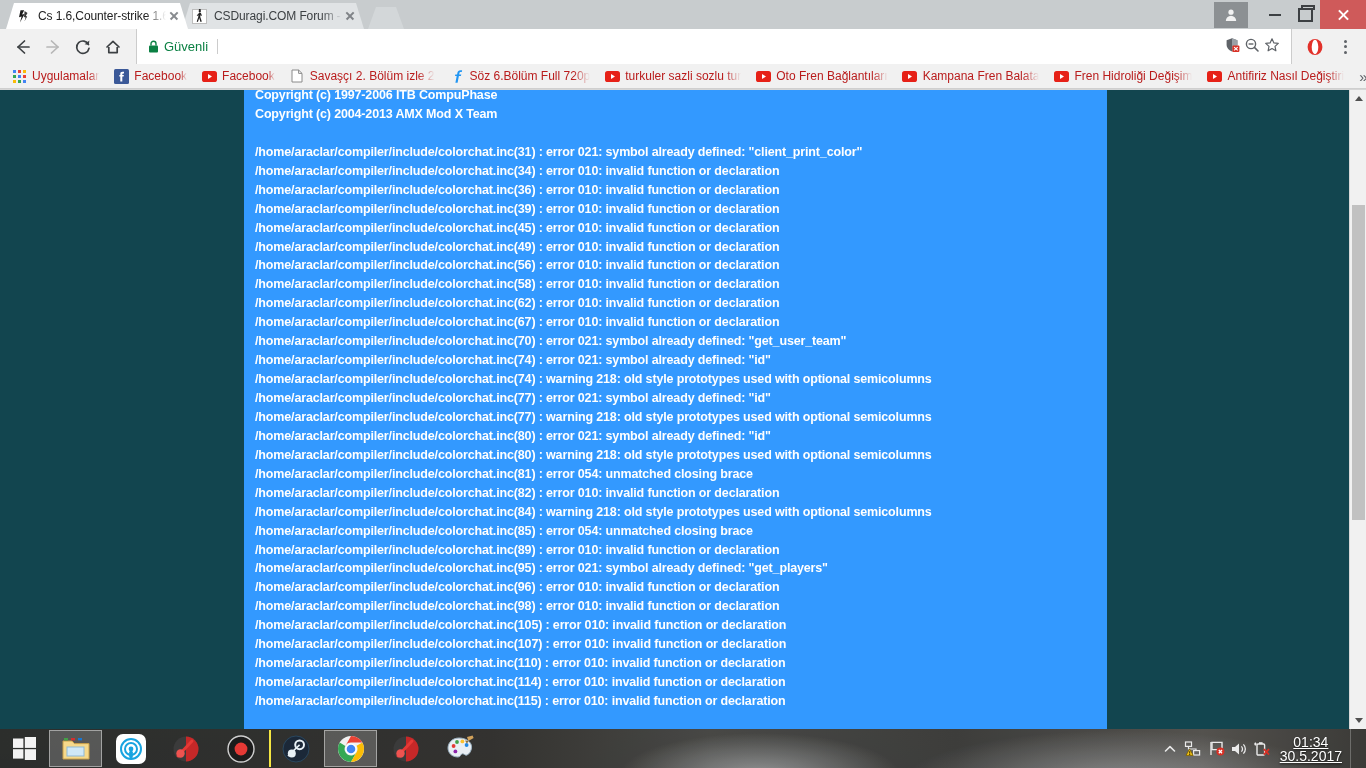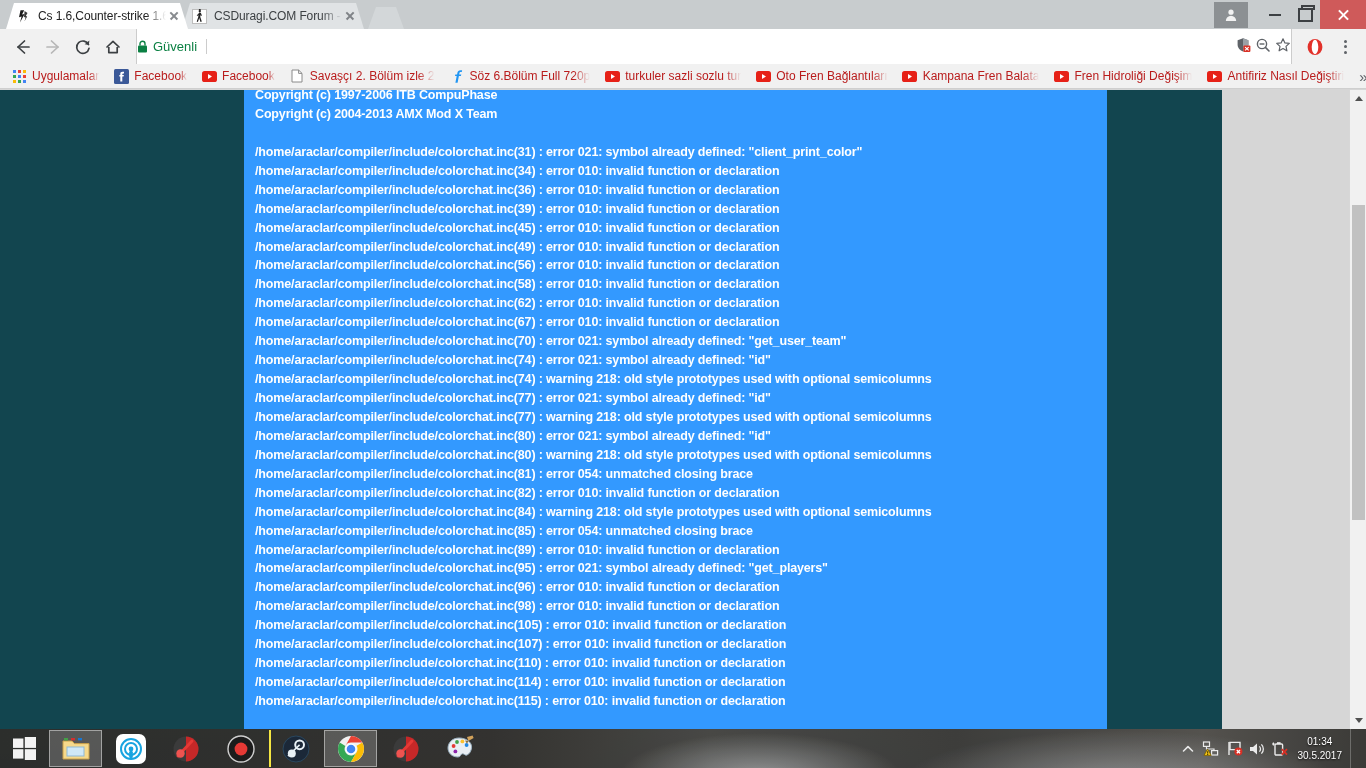--- a/index.html
+++ b/index.html
@@ -74,21 +74,21 @@
   .wc-close i:after{transform:rotate(-45deg);}
 
   
   .toolbar{
     height:35px;background:#f1f1f1;display:flex;align-items:center;
     padding:0 8px;box-sizing:border-box;
   }
   .navbtn{width:30px;height:30px;display:flex;align-items:center;justify-content:center;}
   .omnibox{
     flex:1;height:42px;margin:0 8px;background:#fff;border:1px solid #ccc;border-radius:2px;
-    display:flex;align-items:center;padding:0 0;box-sizing:border-box;font-size:13px;
+    display:flex;align-items:center;padding:0 11px;box-sizing:border-box;font-size:13px;
   }
   .secure{display:flex;align-items:center;color:#0b8043;font-size:13px;white-space:nowrap;}
   .secure .lockicon{margin-right:5px;display:flex;align-items:center;}
   .omnisep{width:1px;height:15px;background:#ccc;margin:0 9px;}
   .url{color:#5b5b5b;font-size:13.5px;white-space:nowrap;overflow:hidden;}
   .url b{color:#202124;font-weight:normal;}
   .omni-icons{display:flex;align-items:center;margin-left:auto;gap:4px;}
   .tb-right{display:flex;align-items:center;gap:2px;}
   .dots{width:26px;height:26px;display:flex;flex-direction:column;align-items:center;justify-content:center;gap:2.5px;}
   .dots i{display:block;width:3px;height:3px;border-radius:50%;background:#5f6368;}
@@ -107,21 +107,21 @@
   .bm .bmicon{width:16px;height:16px;flex:0 0 16px;margin-right:5px;display:flex;align-items:center;justify-content:center;}
   .bm .bmlabel{
     overflow:hidden;
     -webkit-mask-image:linear-gradient(to right,#000 86%,transparent 100%);
     mask-image:linear-gradient(to right,#000 86%,transparent 100%);
   }
   .bm-overflow{margin-left:auto;padding:0 8px;font-size:15px;color:#5f6368;flex:0 0 auto;}
 
   
   .viewport{
-    position:absolute;left:0;top:90px;width:1222px;height:639px;
+    position:absolute;left:0;top:90px;width:1366px;height:639px;
     background:#12454f;overflow:hidden;
   }
   .selection{
     position:absolute;left:244px;top:0;width:863px;height:639px;
     background:#3399ff;
   }
   .codeblock{
     position:absolute;left:255px;top:-4px;width:860px;
     font-family:"Liberation Sans", sans-serif;
     font-size:12.5px;font-weight:bold;color:#ffffff;
@@ -165,22 +165,22 @@
     display:flex;align-items:center;justify-content:center;
   }
   .tbitem.hl{background:rgba(255,255,255,.20);border:1px solid rgba(255,255,255,.45);box-sizing:border-box;}
   .tbitem.active-left{box-shadow:inset 2px 0 0 #f5e642;}
   .tray{
     position:absolute;right:0;top:0;height:39px;display:flex;align-items:center;z-index:2;
     padding-right:8px;
   }
   .tray-ic{width:23px;height:39px;display:flex;align-items:center;justify-content:center;}
   .clock{
-    color:#fff;font-size:10px;line-height:14px;text-align:center;
-    padding:0 8px 0 6px;text-shadow:0 1px 2px rgba(0,0,0,.8);
+    color:#fff;font-size:14px;line-height:14px;text-align:center;
+    padding:0 8px 0 6px;text-shadow:0 1px 2px rgba(0,0,0,.8);text-decoration:underline;
   }
   .clock div{white-space:nowrap;}
   .showdesk{width:7px;height:39px;border-left:1px solid rgba(255,255,255,.25);}
 </style>
 </head>
 <body>
 
 <div class="screen">
 
   <div class="browser">

